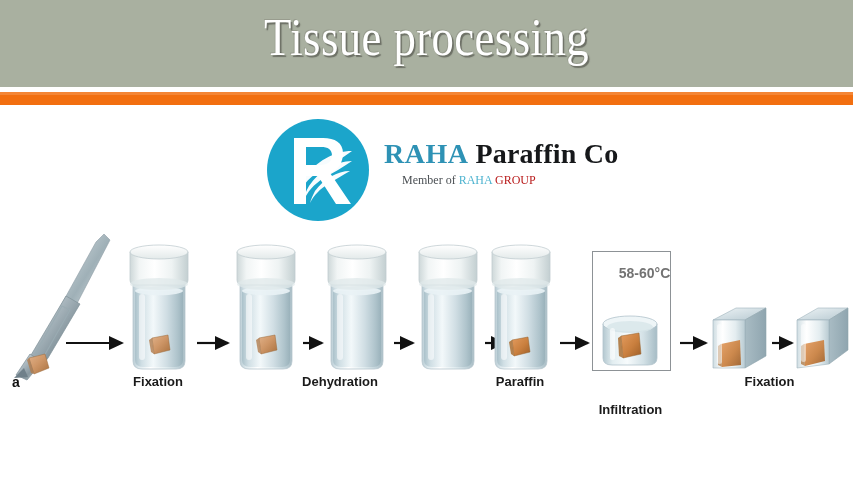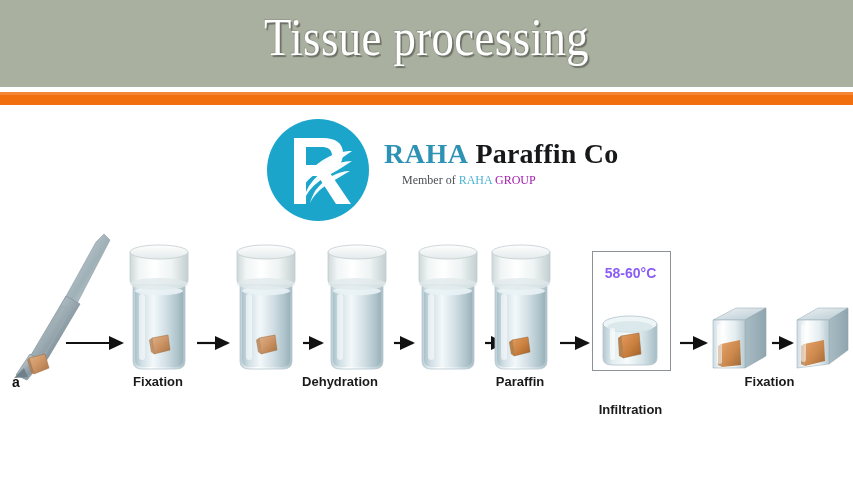--- a/index.html
+++ b/index.html
@@ -50,37 +50,37 @@
     font-size:28px;line-height:24px;white-space:nowrap;
   }
   .logo-line1 .raha{color:#2e92b5;font-weight:700;letter-spacing:.5px;}
   .logo-line1 .paraffin{color:#16181a;font-weight:700;letter-spacing:.2px;}
   .logo-line2{
     font-family:"Liberation Serif", serif;
     font-size:12px;line-height:16px;margin-top:6px;margin-left:18px;
     color:#4a4f53;white-space:nowrap;
   }
   .logo-line2 .raha2{color:#4fb4d0;}
-  .logo-line2 .group2{color:#a21caf;}
+  .logo-line2 .group2{color:#b91c1c;}
   .stage-label{
     position:absolute;top:374px;
     font-family:"Liberation Sans", sans-serif;
     font-size:13px;font-weight:700;color:#1a1a1a;
     white-space:nowrap;text-align:center;
   }
   .panel-a-label{
     position:absolute;left:12px;top:374px;
     font-family:"Liberation Sans", sans-serif;
     font-size:14px;font-weight:700;color:#111;
   }
   .temp-label{
     position:absolute;
     font-family:"Liberation Sans", sans-serif;
-    font-size:14px;font-weight:700;color:#8b5cf6;
-    white-space:nowrap;text-align:center;
+    font-size:14px;font-weight:700;color:#737373;
+    white-space:nowrap;text-align:center;padding-left:14px;
   }
   .infil-box{
     position:absolute;left:592px;top:251px;width:77px;height:118px;
     border:1.5px solid #8d9296;background:transparent;
   }
   svg{display:block;overflow:visible;}
 </style>
 </head>
 <body>
 

